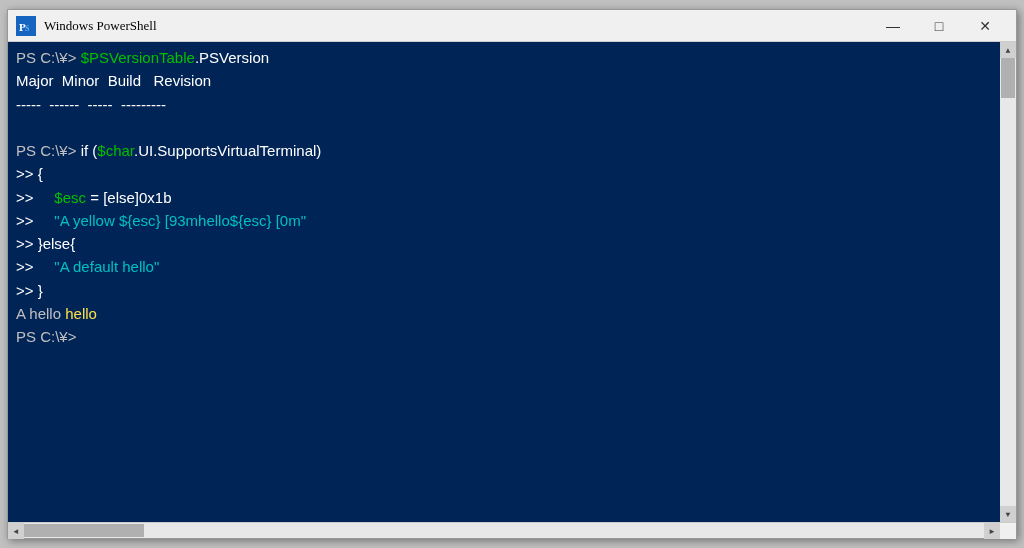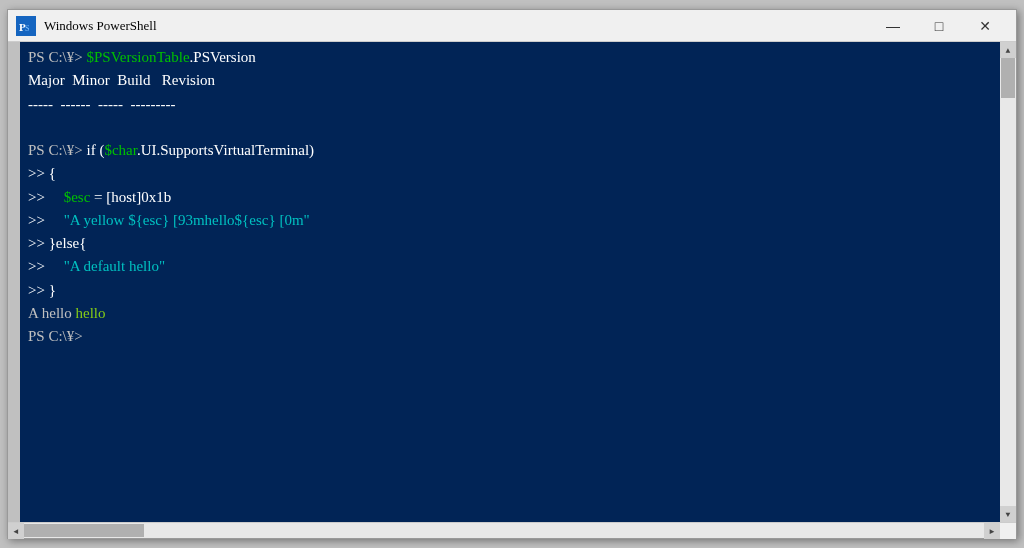--- a/index.html
+++ b/index.html
@@ -83,22 +83,21 @@
 
     .terminal {
       flex: 1;
       background: #012456;
       color: #c0c0c0;
       padding: 4px 8px;
       font-size: 15px;
       line-height: 1.55;
       overflow: hidden;
       white-space: pre;
-      font-family: Liberation Serif, serif;
-      margin-left: 12px;
+      font-family: Liberation Sans, sans-serif;
     }
 
     .scrollbar-v {
       width: 16px;
       background: #f0f0f0;
       display: flex;
       flex-direction: column;
       flex-shrink: 0;
     }
 
@@ -161,21 +160,21 @@
     .scrollbar-h-thumb {
       position: absolute;
       top: 1px;
       bottom: 1px;
       left: 0;
       width: 120px;
       background: #b0b0b0;
     }
 
     .green { color: #00c000; }
-    .yellow { color: #84cc16; }
+    .yellow { color: #fde047; }
     .white { color: #ffffff; }
     .cyan { color: #00c0c0; }
     .default { color: #c0c0c0; }
 
     .bottom-corner {
       width: 16px;
       height: 16px;
       background: #f0f0f0;
       flex-shrink: 0;
     }
@@ -202,21 +201,21 @@
   </div>
 
   <div class="content-area">
 
     <div class="terminal"><span class="default">PS C:\¥&gt; </span><span class="green">$PSVersionTable</span><span class="white">.</span><span class="white">PSVersion</span>
 <span class="white">Major  Minor  Build   Revision
 -----  ------  -----  ---------
 </span>
 <span class="default">PS C:\¥&gt; </span><span class="white">if (</span><span class="green">$char</span><span class="white">.UI.SupportsVirtualTerminal)</span>
 <span class="white">&gt;&gt; {</span>
-<span class="white">&gt;&gt;     </span><span class="green">$esc</span><span class="white"> = [host]0x1b</span>
+<span class="white">&gt;&gt;     </span><span class="green">$esc</span><span class="white"> = [else]0x1b</span>
 <span class="white">&gt;&gt;     </span><span class="cyan">"A yellow ${esc} [93mhello${esc} [0m"</span>
 <span class="white">&gt;&gt; }else{</span>
 <span class="white">&gt;&gt;     </span><span class="cyan">"A default hello"</span>
 <span class="white">&gt;&gt; }</span>
 <span class="default">A hello </span><span class="yellow">hello</span>
 <span class="default">PS C:\¥&gt;</span></div>
 
     <div class="scrollbar-v">
       <div class="scrollbar-btn">▲</div>
       <div class="scrollbar-track">

